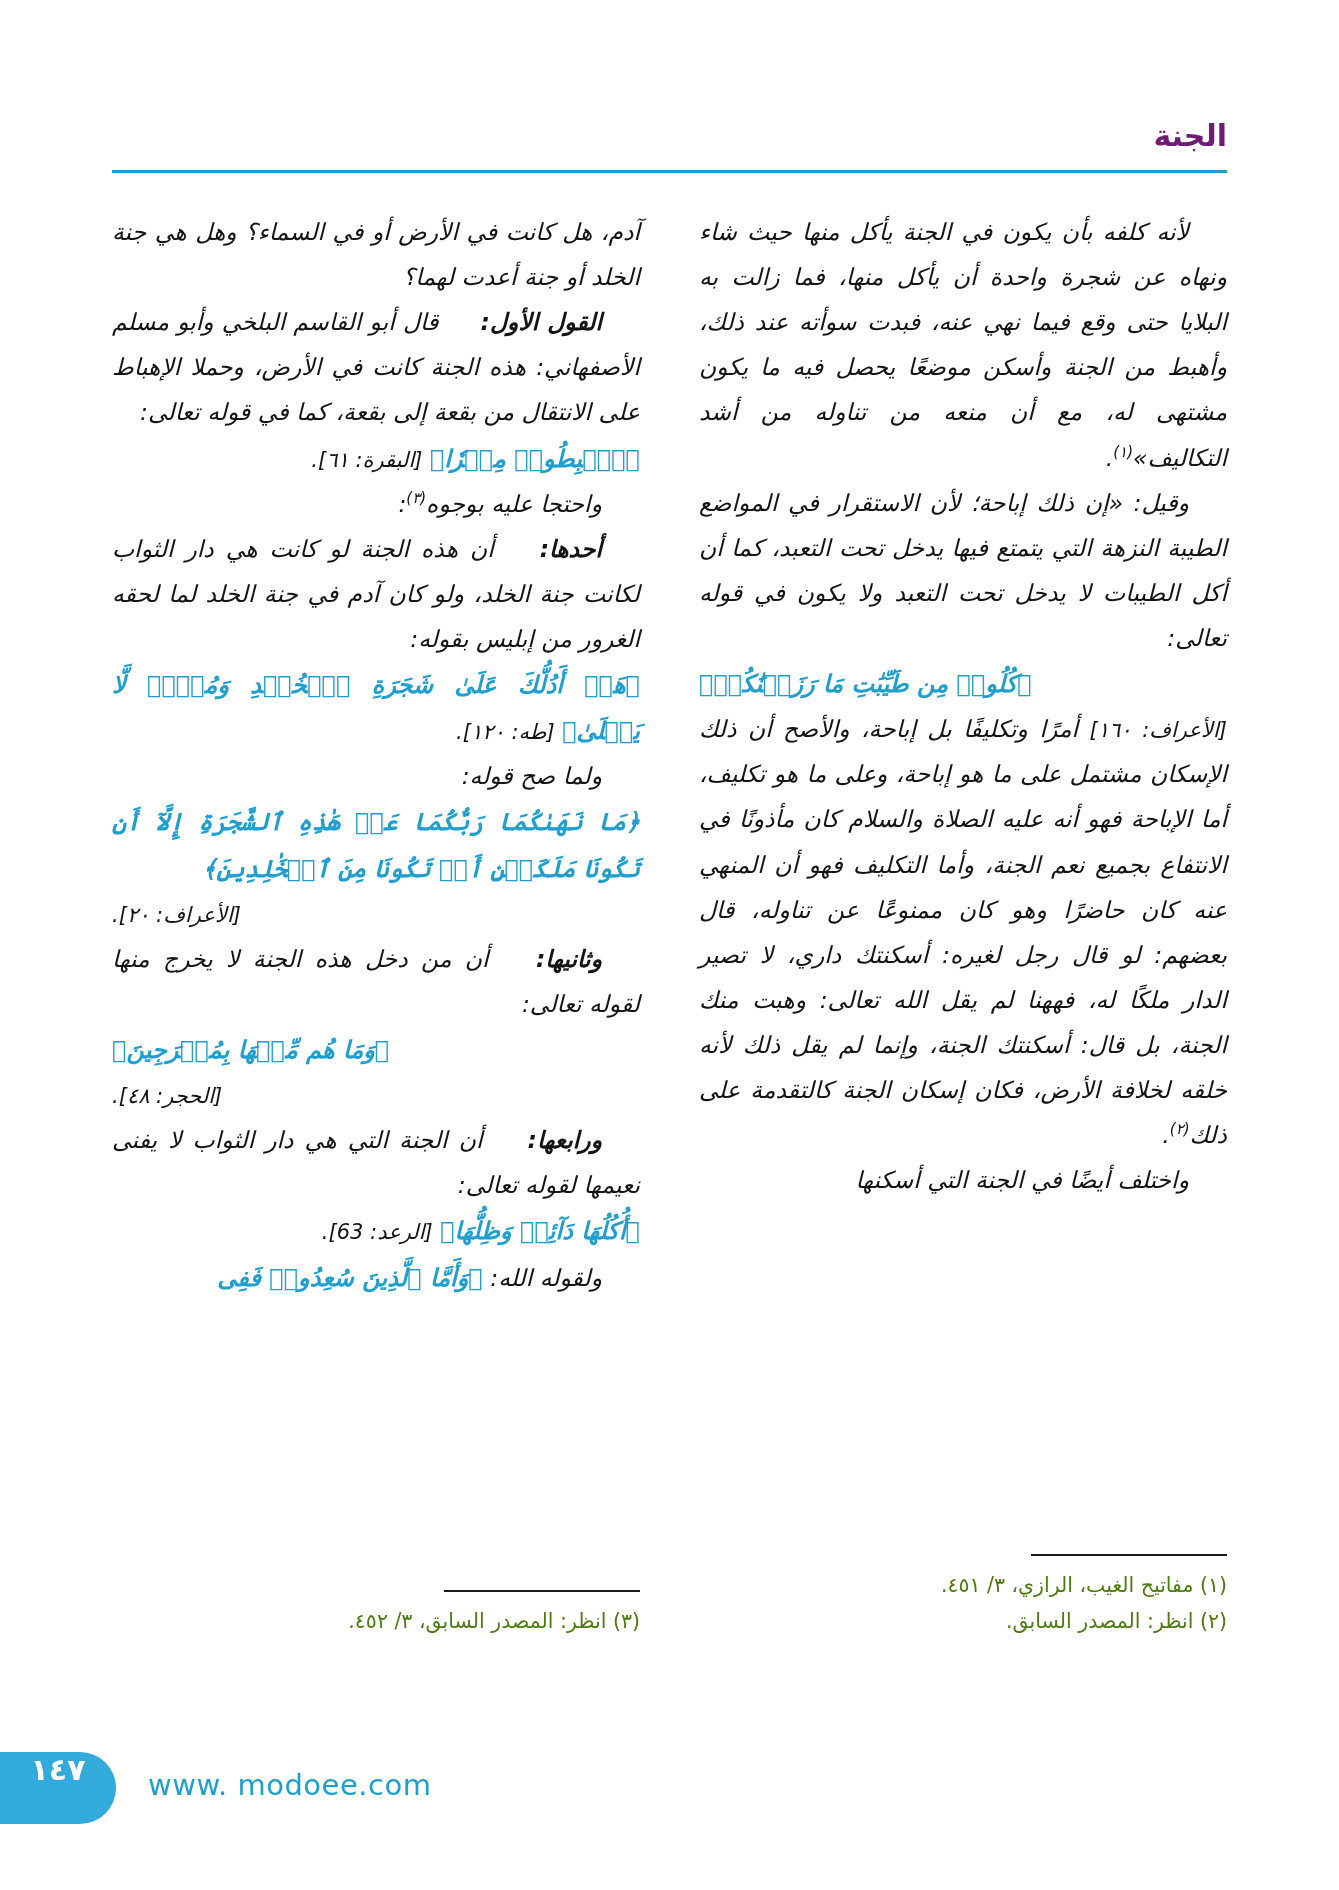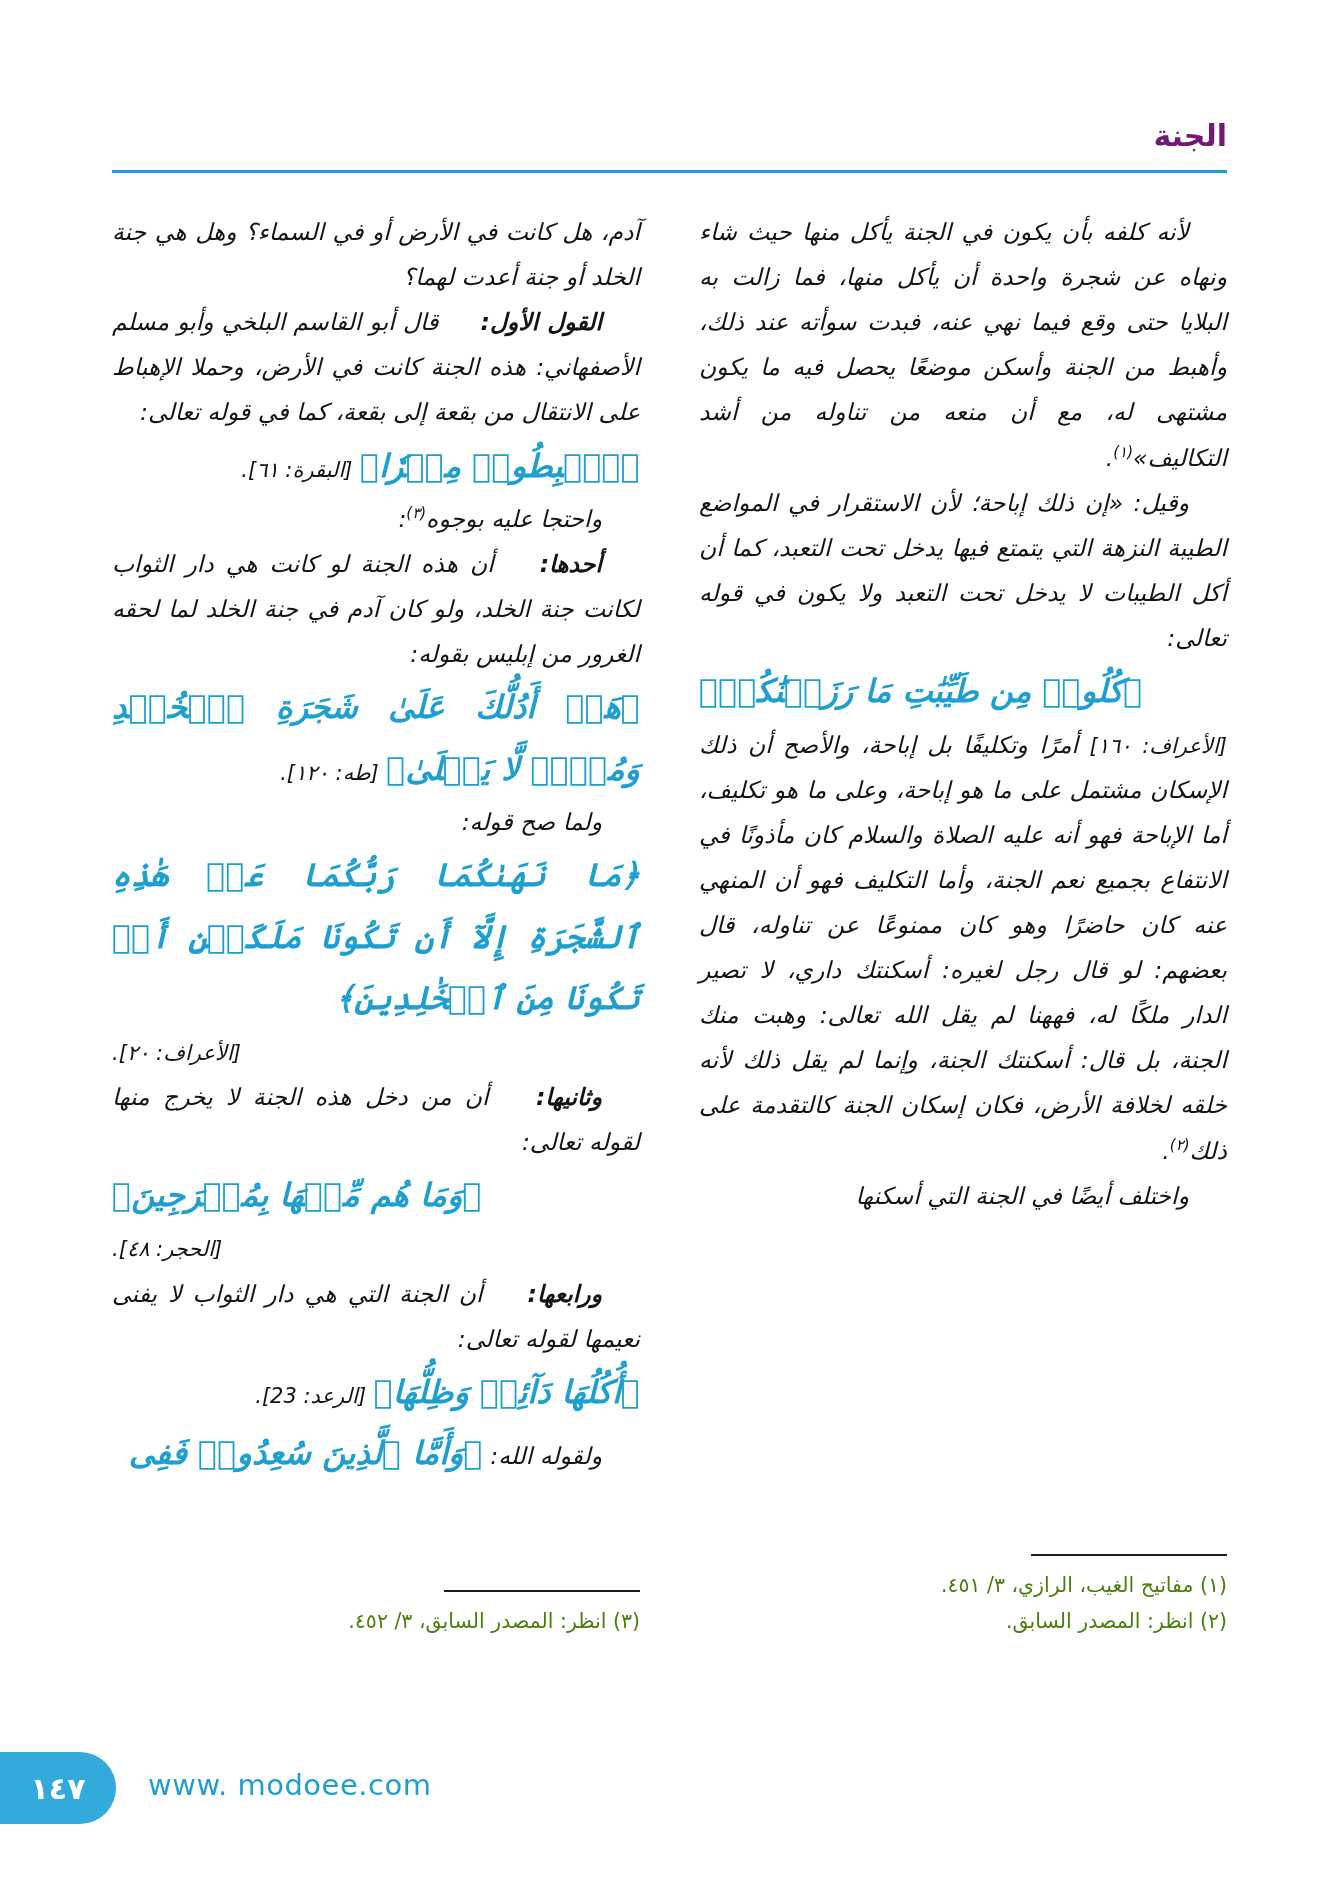--- a/index.html
+++ b/index.html
@@ -73,21 +73,21 @@
   p.para {
     margin: 0 0 0 0;
     text-indent: 38px;
   }
   p.para.no-indent { text-indent: 0; }
 
   .bold { font-weight: bold; margin-left: 34px; }
   .quran {
     color: #1f9fd0;
     font-weight: bold;
-    font-size: 32px;
+    font-size: 24px;
   }
   .ref {
     font-size: 21px;
     color: #141414;
   }
   .sup {
     font-size: 15px;
     vertical-align: super;
   }
   .center { text-align: left; }
@@ -125,21 +125,21 @@
   .page-number-box {
     position: absolute;
     left: 0;
     top: 0;
     width: 116px;
     height: 72px;
     background: #33aadc;
     border-top-right-radius: 36px;
     border-bottom-right-radius: 36px;
     display: flex;
-    align-items: center;
+    align-items: flex-start;
     justify-content: center;
   }
   .page-number {
     color: #ffffff;
     font-size: 30px;
     font-weight: bold;
     direction: rtl;
   }
   .site-url {
     position: absolute;
@@ -250,21 +250,21 @@
         </p>
 
 
         <p class="para">
           <span class="bold">ورابعها:</span>
           <span>أن الجنة التي هي دار الثواب لا يفنى نعيمها لقوله تعالى:</span>
         </p>
 
         <p class="para no-indent">
           <span class="quran">﴿أُكُلُهَا دَآئِمٞ وَظِلُّهَا﴾</span>
-          <span class="ref">[الرعد: 23].</span>
+          <span class="ref">[الرعد: 63].</span>
         </p>
 
         <p class="para">
           <span>ولقوله الله:</span>
           <span class="quran">﴿وَأَمَّا ٱلَّذِينَ سُعِدُوا۟ فَفِى</span>
         </p>
 
       </div>
 
       <div class="footnotes fn-left">

